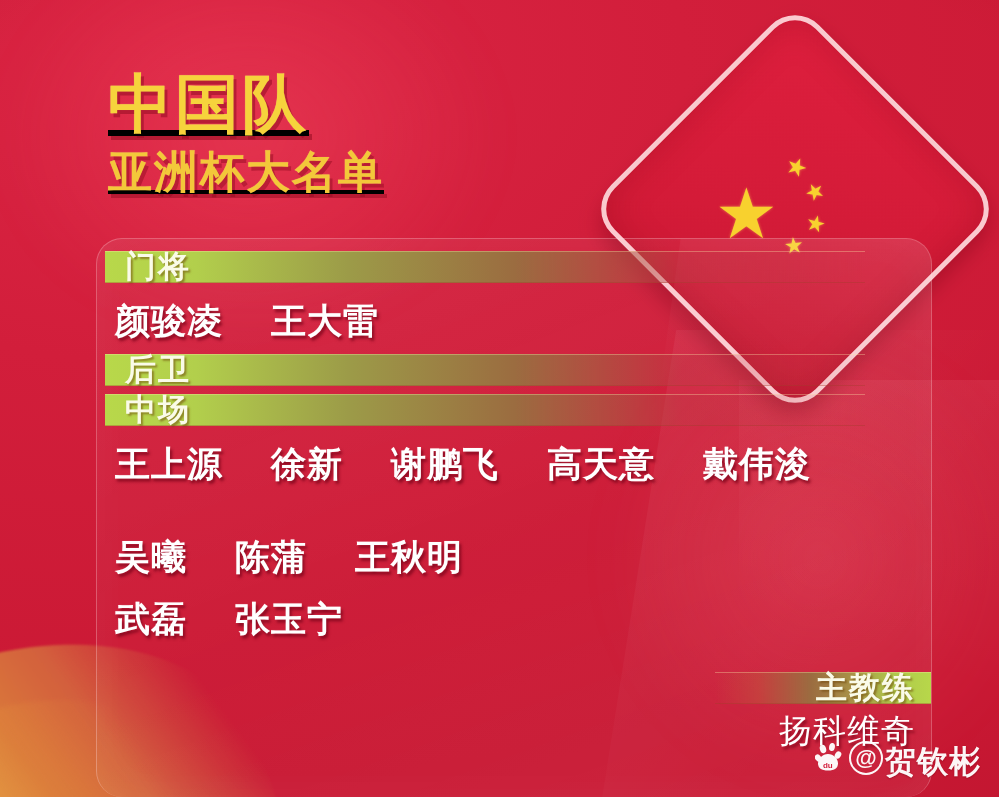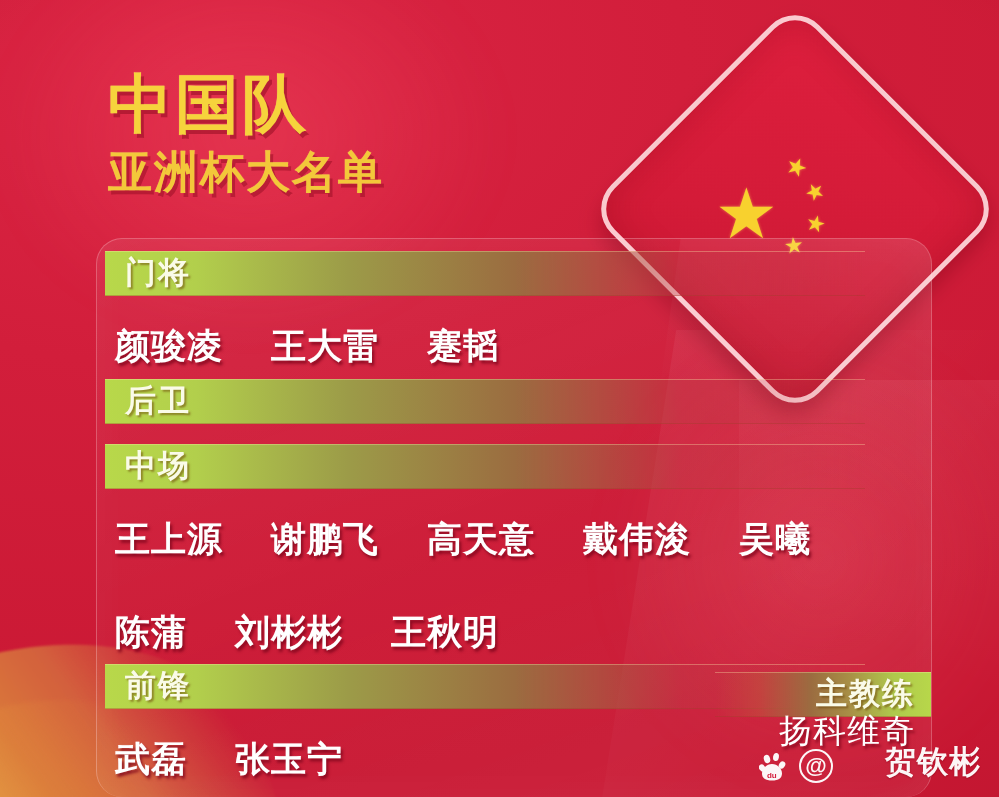--- a/index.html
+++ b/index.html
@@ -77,20 +77,21 @@
     border-radius: 45% 60% 20% 10%;
     filter: blur(2px);
   }
 
   
   .heading {
     position: absolute;
     left: 108px; top: 72px;
     line-height: 1;
     user-select: none;
+    text-decoration: underline;
   }
   .title-main {
     font-size: 64px;
     font-weight: 700;
     color: #F6D33C;
     letter-spacing: 3px;
     text-shadow: 3px 4px 0 rgba(150,12,34,0.55), 0 0 1px rgba(255,235,150,0.6);
   }
   .title-sub {
     margin-top: 14px;
@@ -160,26 +161,26 @@
 
   .roster {
     position: absolute;
     left: 0; top: 0; right: 0; bottom: 0;
     padding: 12px 0 0 0;
   }
 
   
   .sec-bar {
     position: relative;
-    height: 45px;
-    margin: 0 0 20px 8px;
+    height: 32px;
+    margin: 0 0 8px 8px;
     width: 760px;
     background: linear-gradient(90deg, #B8D84A 0%, #B2CF4C 12%, #9C9B48 32%, #9B6C40 54%, rgba(190,60,70,0.35) 76%, rgba(210,30,60,0) 100%);
     display: flex;
-    align-items: flex-start;
+    align-items: center;
     border-top: 1px solid rgba(255,230,170,0.35);
     border-bottom: 1px solid rgba(160,60,40,0.35);
   }
   .sec-bar .sec-label {
     padding-left: 20px;
     font-size: 31px;
     font-weight: 700;
     color: #FAFBE8;
     letter-spacing: 2px;
     text-shadow: 2px 2px 2px rgba(110,70,10,0.55);
@@ -232,22 +233,22 @@
     color: #FFFFFF;
     letter-spacing: 1px;
     text-shadow: 2px 3px 3px rgba(128,6,28,0.85);
   }
 
   
   .watermark {
     position: absolute;
     right: 18px; bottom: 14px;
     display: flex;
-    align-items: flex-end;
-    gap: 8px;
+    align-items: flex-start;
+    gap: 2px;
     opacity: 0.96;
     user-select: none;
   }
   .wm-paw {
     width: 32px; height: 32px;
     position: relative;
     flex: 0 0 auto;
   }
   .wm-at {
     width: 34px; height: 34px;
@@ -258,21 +259,20 @@
     font-weight: 700;
     display: flex; align-items: center; justify-content: center;
     line-height: 1;
   }
   .wm-text {
     font-size: 31px;
     font-weight: 700;
     color: #FFFFFF;
     letter-spacing: 1px;
     text-shadow: 0 1px 2px rgba(120,0,20,0.45);
-    margin-left: 44px;
   }
 </style>
 </head>
 <body>
 
 <div class="stage">
 
   <div class="bg-base"></div>
   <div class="bg-sheen-a"></div>
   <div class="bg-sheen-b"></div>
@@ -304,44 +304,40 @@
     <div class="panel-sheen"></div>
 
     <div class="roster">
 
       <div class="sec-bar">
         <span class="sec-label">门将</span>
       </div>
       <div class="names">
         <span class="name">颜骏凌</span>
         <span class="name">王大雷</span>
-        <span class="name">蹇韬</span>
       </div>
 
       <div class="sec-bar">
         <span class="sec-label">后卫</span>
       </div>
 
       <div class="sec-bar">
         <span class="sec-label">中场</span>
       </div>
       <div class="names">
         <span class="name">王上源</span>
+        <span class="name">徐新</span>
         <span class="name">谢鹏飞</span>
         <span class="name">高天意</span>
         <span class="name">戴伟浚</span>
         <span class="name">吴曦</span>
         <span class="name">陈蒲</span>
-        <span class="name">刘彬彬</span>
         <span class="name">王秋明</span>
       </div>
 
-      <div class="sec-bar">
-        <span class="sec-label">前锋</span>
-      </div>
       <div class="names">
         <span class="name">武磊</span>
         <span class="name">张玉宁</span>
       </div>
 
       <div class="sec-bar coach">
         <span class="sec-label">主教练</span>
       </div>
       <div class="coach-name-row">
         <span class="coach-name">扬科维奇</span>

